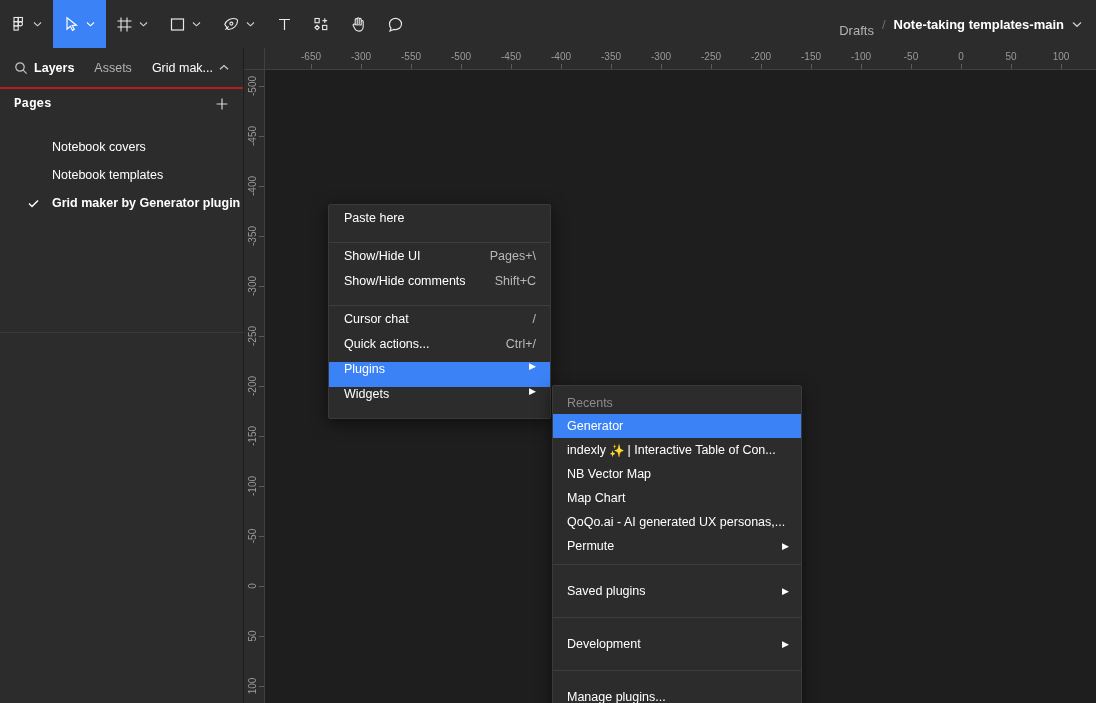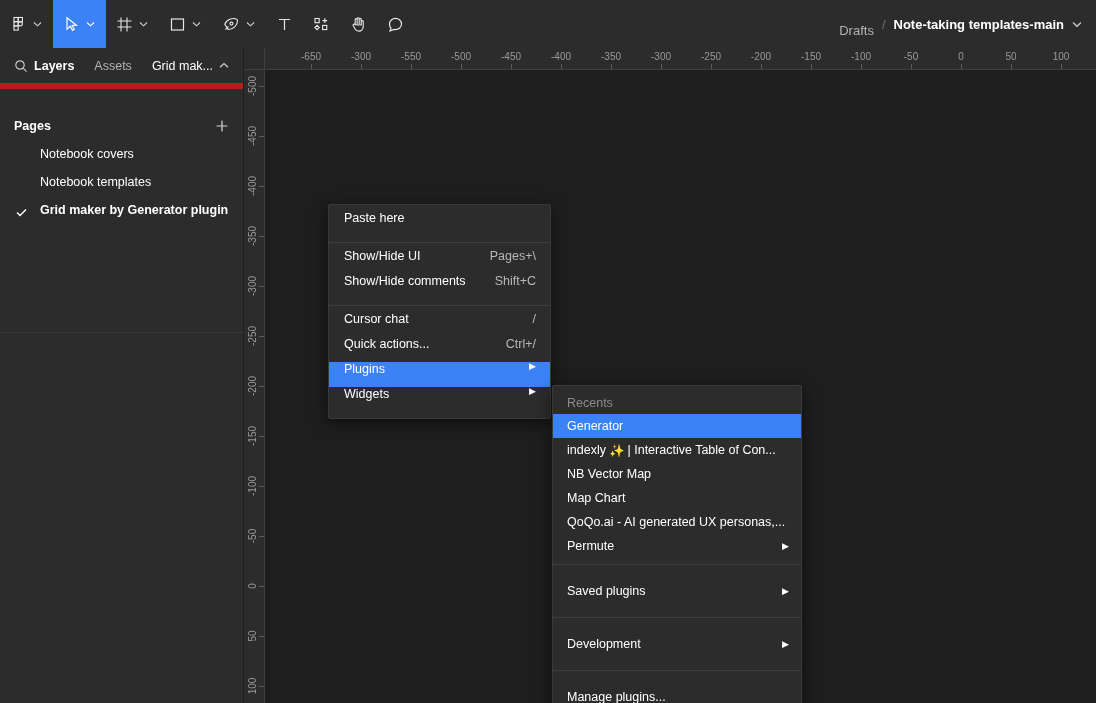--- a/index.html
+++ b/index.html
@@ -43,41 +43,42 @@
   #sidebar {
     position: absolute; top: 48px; left: 0;
     width: 244px; height: 655px;
     background: #2c2c2c;
     border-right: 1px solid #1e1e1e;
   }
   #sidebar-tabs {
     height: 41px;
     display: flex; align-items: center;
     padding: 0 14px;
-    border-bottom: 6px solid #b91c1c;
+    border-bottom: 2px solid #b91c1c;
     gap: 0px;
   }
   #search-icon-wrap { width: 26px; display: flex; align-items: center; }
   .sb-tab { font-size: 12.5px; color: #b3b3b3; margin-right: 20px; cursor: default; white-space: nowrap; }
   .sb-tab.active { color: #ffffff; font-weight: bold; }
   #plugin-tab-wrap { display: flex; align-items: center; gap: 6px; margin-left: auto; }
   #plugin-tab { font-size: 12.5px; color: #ffffff; white-space: nowrap; }
   #plugin-caret { color: #cfcfcf; display:flex; }
 
   #pages-header {
     height: 36px; margin-top: 8px;
-    display: flex; align-items: flex-end;
+    display: flex; align-items: flex-start;
     padding: 0 14px 0 14px;
+    font-family: Liberation Mono, monospace;
   }
   #pages-title { font-size: 12.5px; color: #ffffff; font-weight: bold; }
   #pages-add { margin-left: auto; color: #d4d4d4; display:flex; }
   .page-row {
     height: 28px;
-    display: flex; align-items: flex-end;
-    padding-left: 16px;
+    display: flex; align-items: center;
+    padding-left: 28px;
     font-size: 12.5px; color: #ffffff;
     cursor: default;
   }
   .page-check { width: 24px; font-size: 11px; color: #ffffff; display: flex; align-items: center; }
   .page-row.selected .page-label { font-weight: bold; }
   #sidebar-divider {
     position: absolute; left: 0; top: 284px;
     width: 244px; height: 1px; background: #383838;
   }
 

